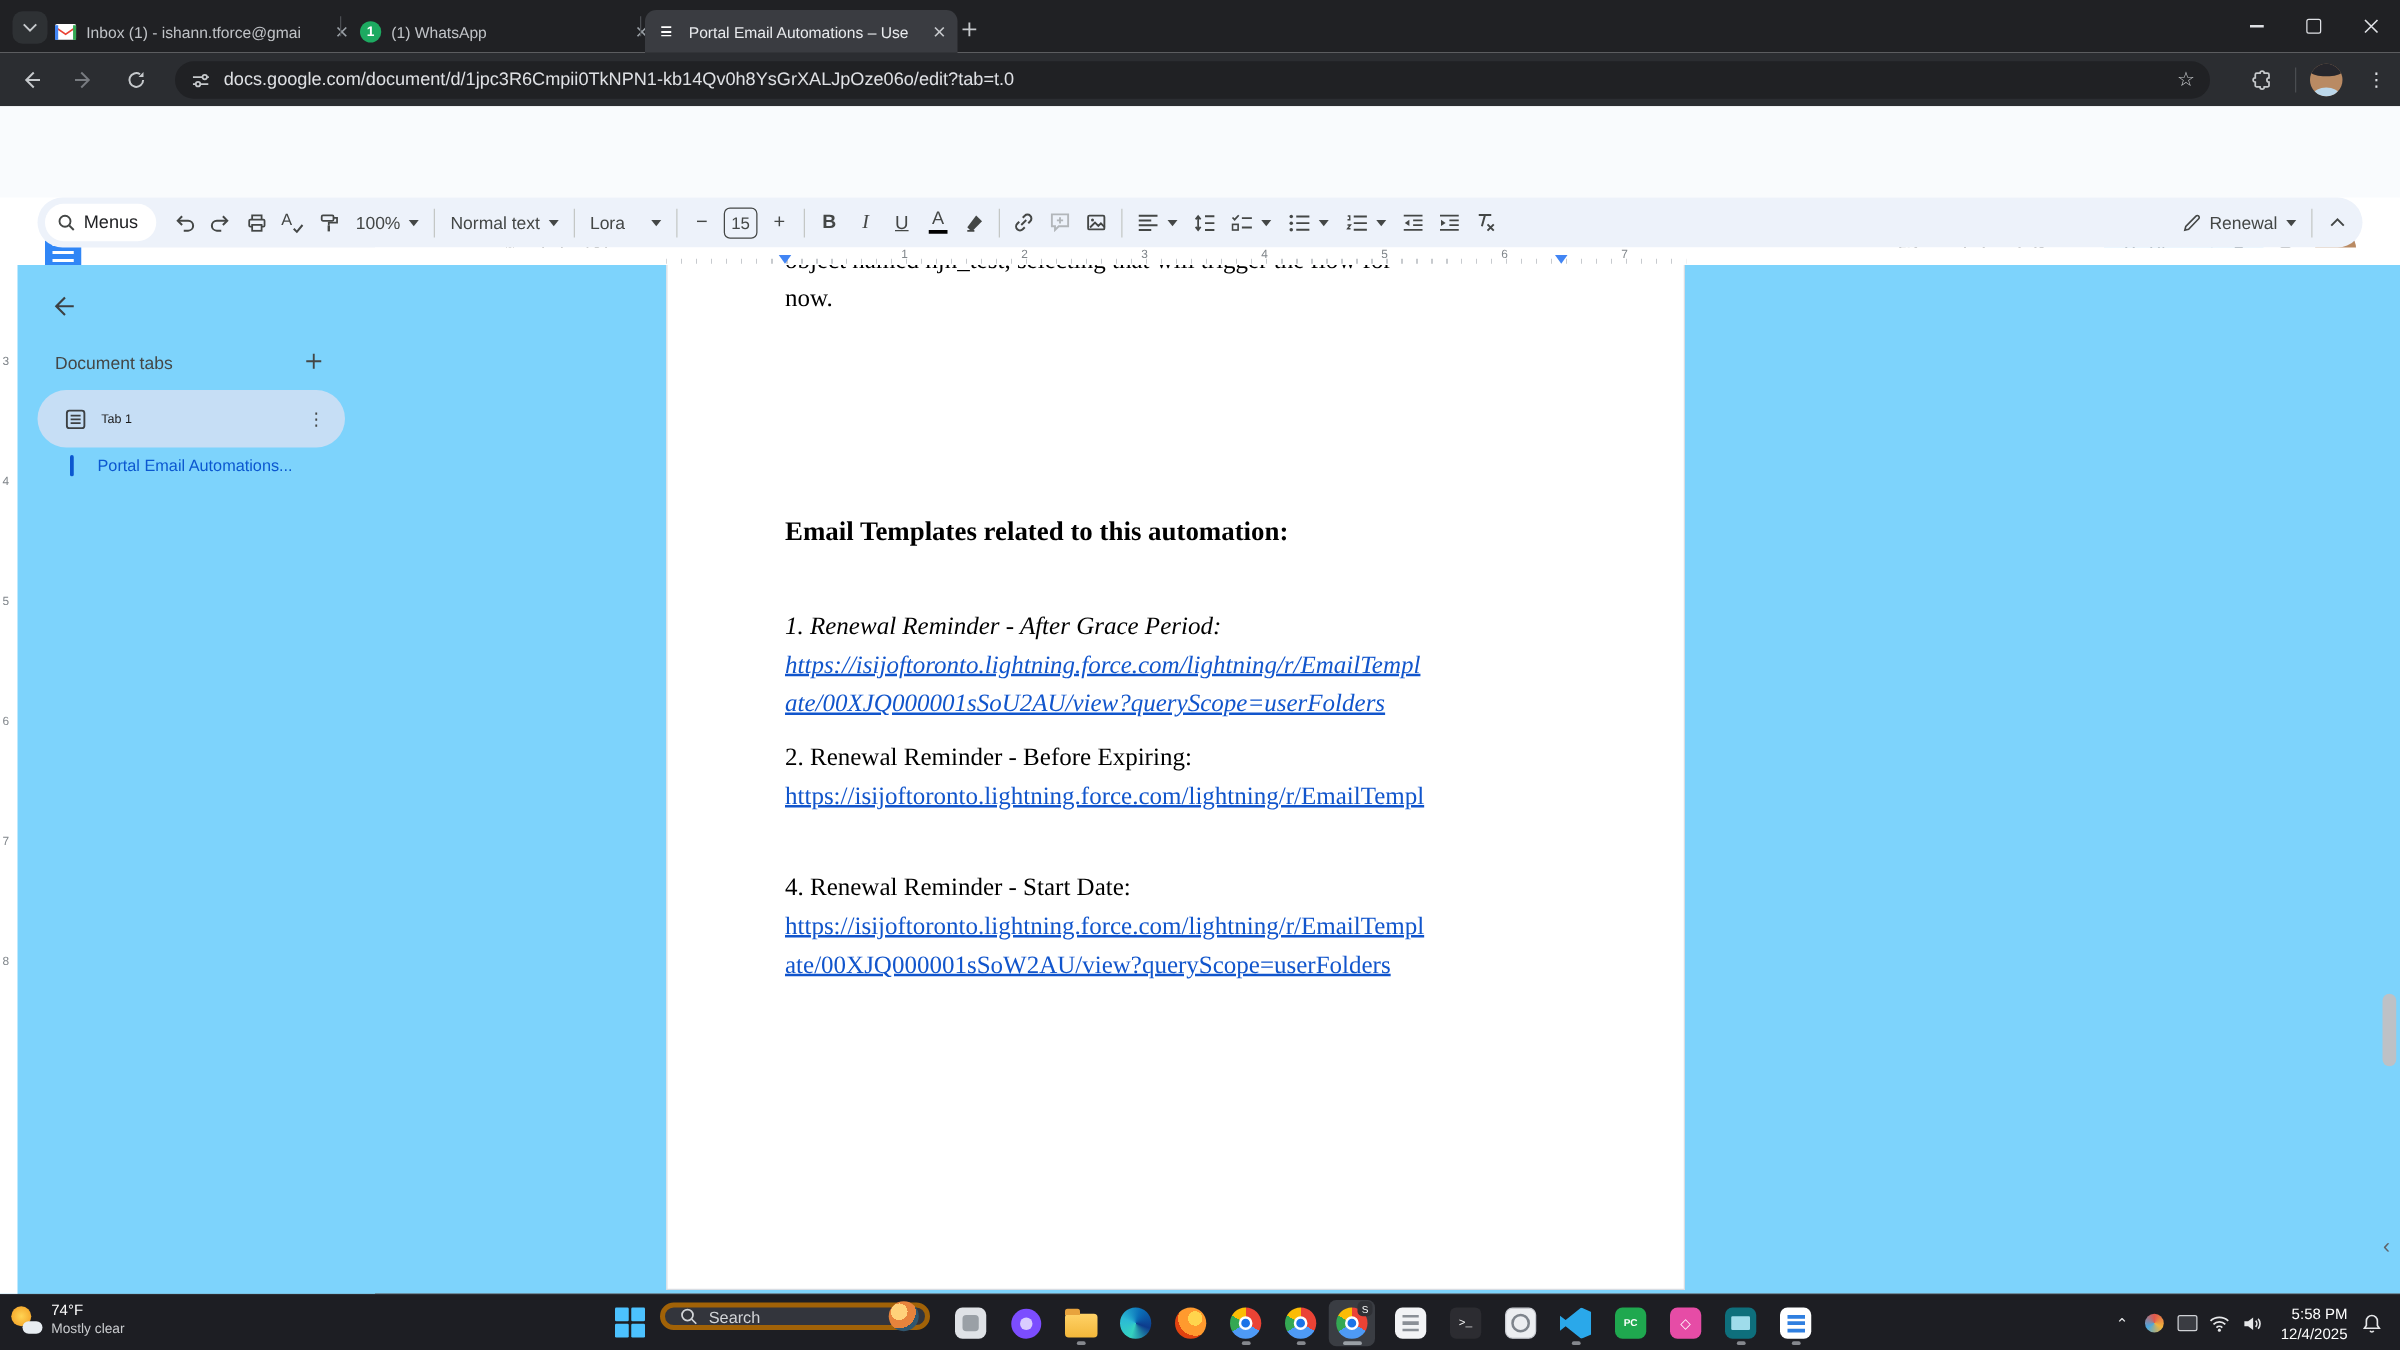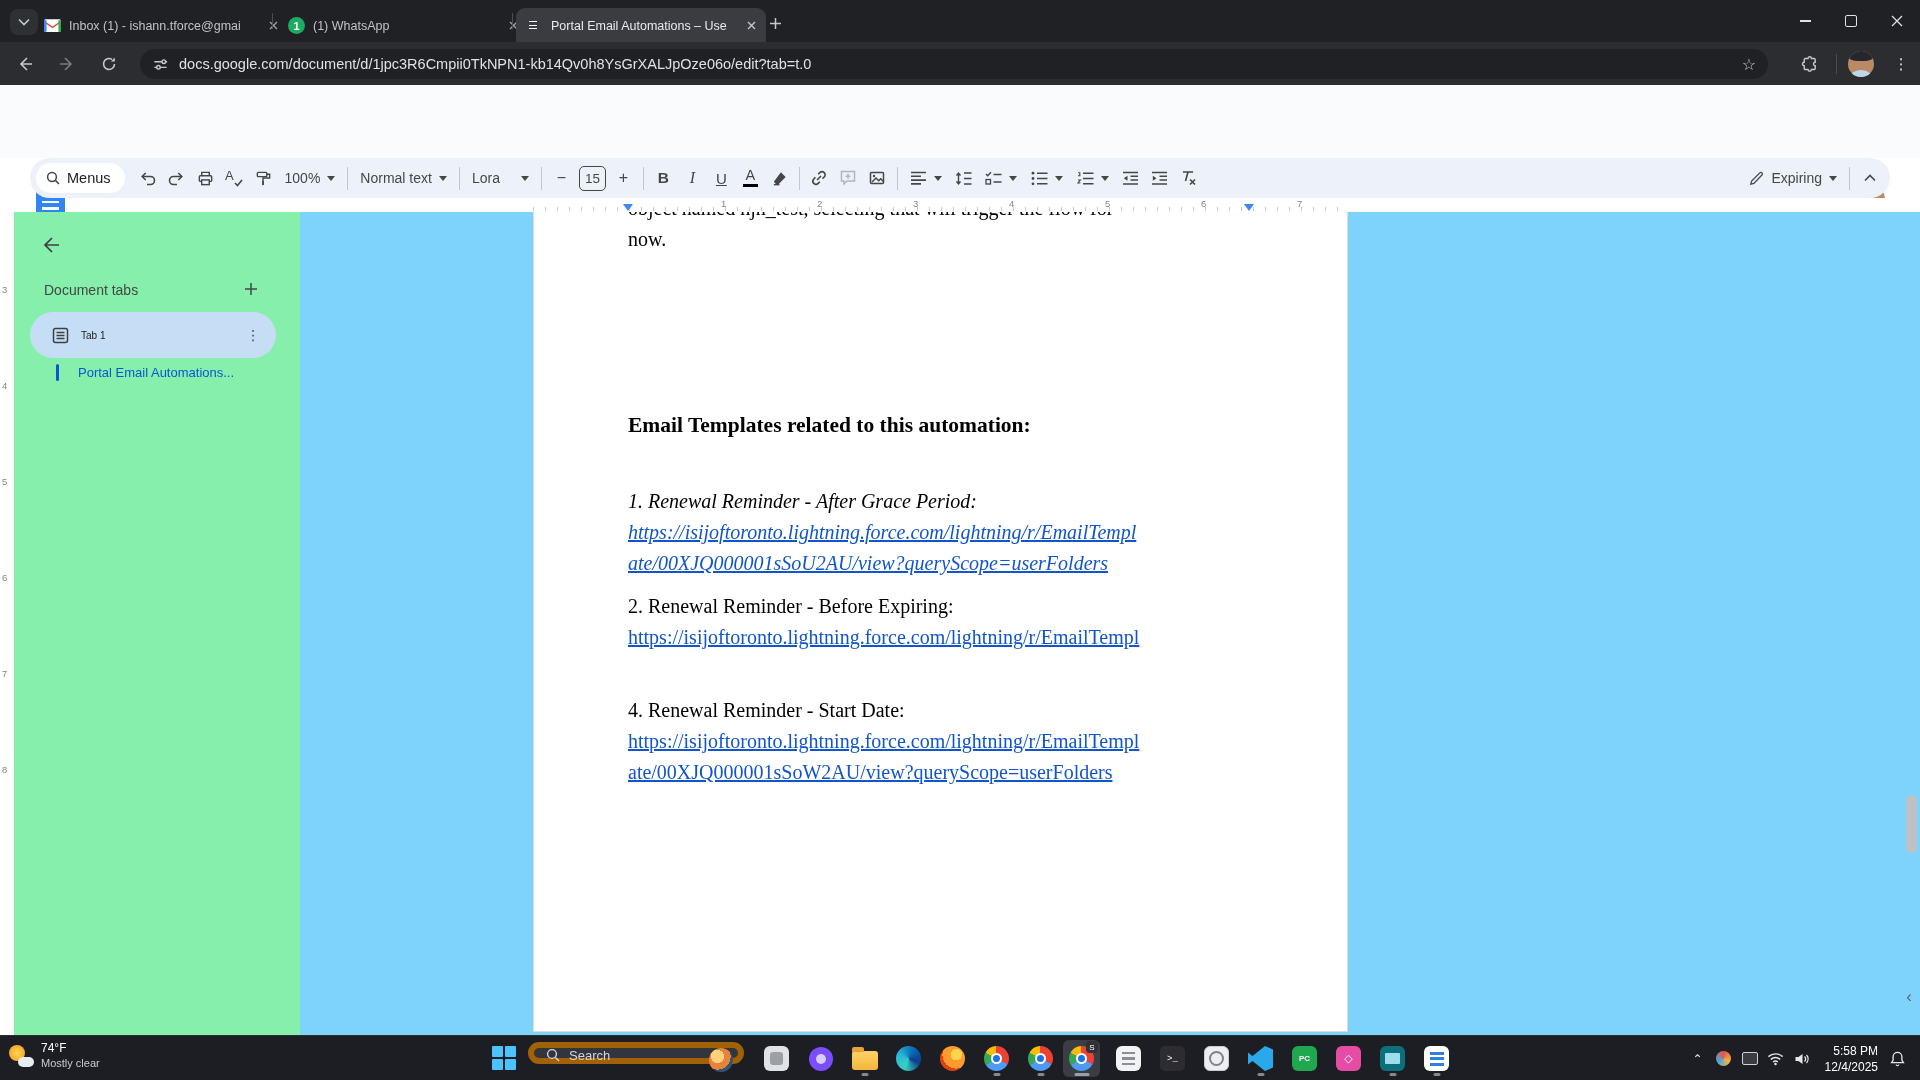--- a/index.html
+++ b/index.html
@@ -85,21 +85,21 @@
 
   
   #hruler{position:absolute;left:300px;right:0;top:198px;height:14px;background:#fff;z-index:6;}
   #hruler .ticks{position:absolute;left:233px;width:816px;bottom:1px;height:4px;background:repeating-linear-gradient(90deg,#b9bdc2 0 1px,transparent 1px 12px);opacity:.8;}
   .hnum{position:absolute;top:0;font-size:9.5px;color:#80868b;}
   .hmark{position:absolute;top:6px;width:0;height:0;border:5px solid transparent;border-top:7px solid #4285f4;}
   #vruler{position:absolute;left:0;top:212px;width:14px;bottom:45px;background:#fff;z-index:6;}
   .vnum{position:absolute;left:2px;font-size:9.5px;color:#80868b;}
 
   
-  #sidepanel{position:absolute;left:0;top:212px;width:300px;bottom:45px;background:#86efac;z-index:4;}
+  #sidepanel{position:absolute;left:0;top:212px;width:300px;bottom:45px;background:#7dd3fc;z-index:4;}
   #back-btn{position:absolute;left:36px;top:18px;width:30px;height:30px;display:flex;align-items:center;justify-content:center;}
   #dt-header{position:absolute;left:44px;top:70px;font-size:14px;color:#444746;}
   #dt-add{position:absolute;left:238px;top:64px;width:26px;height:26px;display:flex;align-items:center;justify-content:center;}
   #tabpill{position:absolute;left:30px;top:100px;width:246px;height:46px;border-radius:23px;background:#c6def5;display:flex;align-items:center;}
   #tabpill .dticon{margin:0 12px 0 22px;}
   #tabpill .name{font-size:10px;color:#1b1b1b;flex:1;}
   #tabpill .kb{color:#444746;font-size:14px;margin-right:16px;letter-spacing:0;}
   #outline-item{position:absolute;left:56px;top:152px;display:flex;align-items:center;}
   #outline-item .bar{width:3px;height:17px;background:#0b57d0;border-radius:2px;margin-right:19px;}
   #outline-item .txt{font-size:13px;color:#0b57d0;}
@@ -118,21 +118,21 @@
   
   #taskbar{position:absolute;left:0;right:0;top:1035px;height:45px;background:#1d1e23;border-top:1px solid #2c2d33;box-sizing:border-box;}
   #weather{position:absolute;left:8px;top:5px;display:flex;align-items:center;}
   #wicon{width:26px;height:26px;position:relative;margin-right:7px;}
   #wicon .sun{position:absolute;left:1px;top:2px;width:16px;height:16px;border-radius:50%;background:radial-gradient(#ffd454,#f29a1f);}
   #wicon .cloud{position:absolute;right:0;bottom:2px;width:16px;height:10px;border-radius:8px;background:#e8edf2;}
   #wtemp{font-size:12px;color:#fff;line-height:15px;}
   #wdesc{font-size:11px;color:#c9cbce;line-height:14px;}
   #startbtn{position:absolute;left:492px;top:10px;width:24px;height:24px;display:grid;grid-template-columns:11px 11px;grid-gap:2px;}
   #startbtn div{width:11px;height:11px;background:#4cc2ff;border-radius:1px;}
-  #tsearch{position:absolute;left:528px;top:6px;width:216px;height:22px;border-radius:17px;background:#33353c;border:6px solid #a16207;display:flex;align-items:flex-start;box-sizing:border-box;color:#d3d5d8;font-size:13px;}
+  #tsearch{position:absolute;left:528px;top:6px;width:216px;height:22px;border-radius:17px;background:#33353c;border:4px solid #a16207;display:flex;align-items:center;box-sizing:border-box;color:#d3d5d8;font-size:13px;}
   #tsearch .mag{margin:0 9px 0 12px;}
   #tsearch .bingimg{margin-left:auto;margin-right:5px;width:24px;height:24px;border-radius:50%;background:radial-gradient(circle at 35% 35%,#ffd27a 0 30%,#e7833c 30% 60%,#30566e 60%);}
   .ti{position:absolute;top:4px;width:37px;height:37px;border-radius:6px;display:flex;align-items:center;justify-content:center;}
   .ti.active{background:#3a3d43;}
   .rundot{position:absolute;bottom:1px;left:50%;transform:translateX(-50%);width:7px;height:3px;border-radius:2px;background:#85888e;}
   .ti.active .rundot{width:15px;background:#9aa0a6;}
   #ti1{left:758px;}#ti2{left:802px;}#ti3{left:846px;}#ti4{left:890px;}#ti5{left:934px;}#ti6{left:978px;}#ti7{left:1022px;}#ti8{left:1063px;}#ti9{left:1110px;}#ti10{left:1154px;}#ti11{left:1198px;}#ti12{left:1242px;}#ti13{left:1286px;}#ti14{left:1330px;}#ti15{left:1374px;}#ti16{left:1418px;}
   .appsq{width:25px;height:25px;border-radius:6px;}
   .chrome-ic{width:25px;height:25px;border-radius:50%;background:conic-gradient(#ea4335 0 33%,#4e9af5 33% 66%,#34a853 66% 83%,#fbbc05 83%);position:relative;}
   .chrome-ic::after{content:"";position:absolute;left:7px;top:7px;width:11px;height:11px;border-radius:50%;background:#1a73e8;border:2.5px solid #fff;box-sizing:border-box;}
@@ -484,21 +484,21 @@
       <svg width="18" height="16" viewBox="0 0 18 16">
           <path d="M4 2h10 M9 2 6.5 11" stroke="#444746" stroke-width="1.6"></path>
           <path d="M11 9.5 16 14.5 M16 9.5 11 14.5" stroke="#444746" stroke-width="1.6"></path>
         </svg>
     </div>
 
     <div class="dd" id="editing-dd">
       <svg width="15" height="15" viewBox="0 0 16 16">
           <path d="M2 14l.8-3.2L11.5 2a1.6 1.6 0 0 1 2.3 2.3L5.2 13.2z" fill="none" stroke="#444746" stroke-width="1.4"></path>
         </svg>
-      <span class="tbtext">Expiring</span>
+      <span class="tbtext">Renewal</span>
       <span class="caret"></span>
     </div>
     <div class="sep"></div>
     <div class="tb">
       <svg width="12" height="8" viewBox="0 0 12 8">
           <path d="M1 6.5 6 1.5 11 6.5" fill="none" stroke="#444746" stroke-width="1.6"></path>
         </svg>
     </div>
   </div>
 

